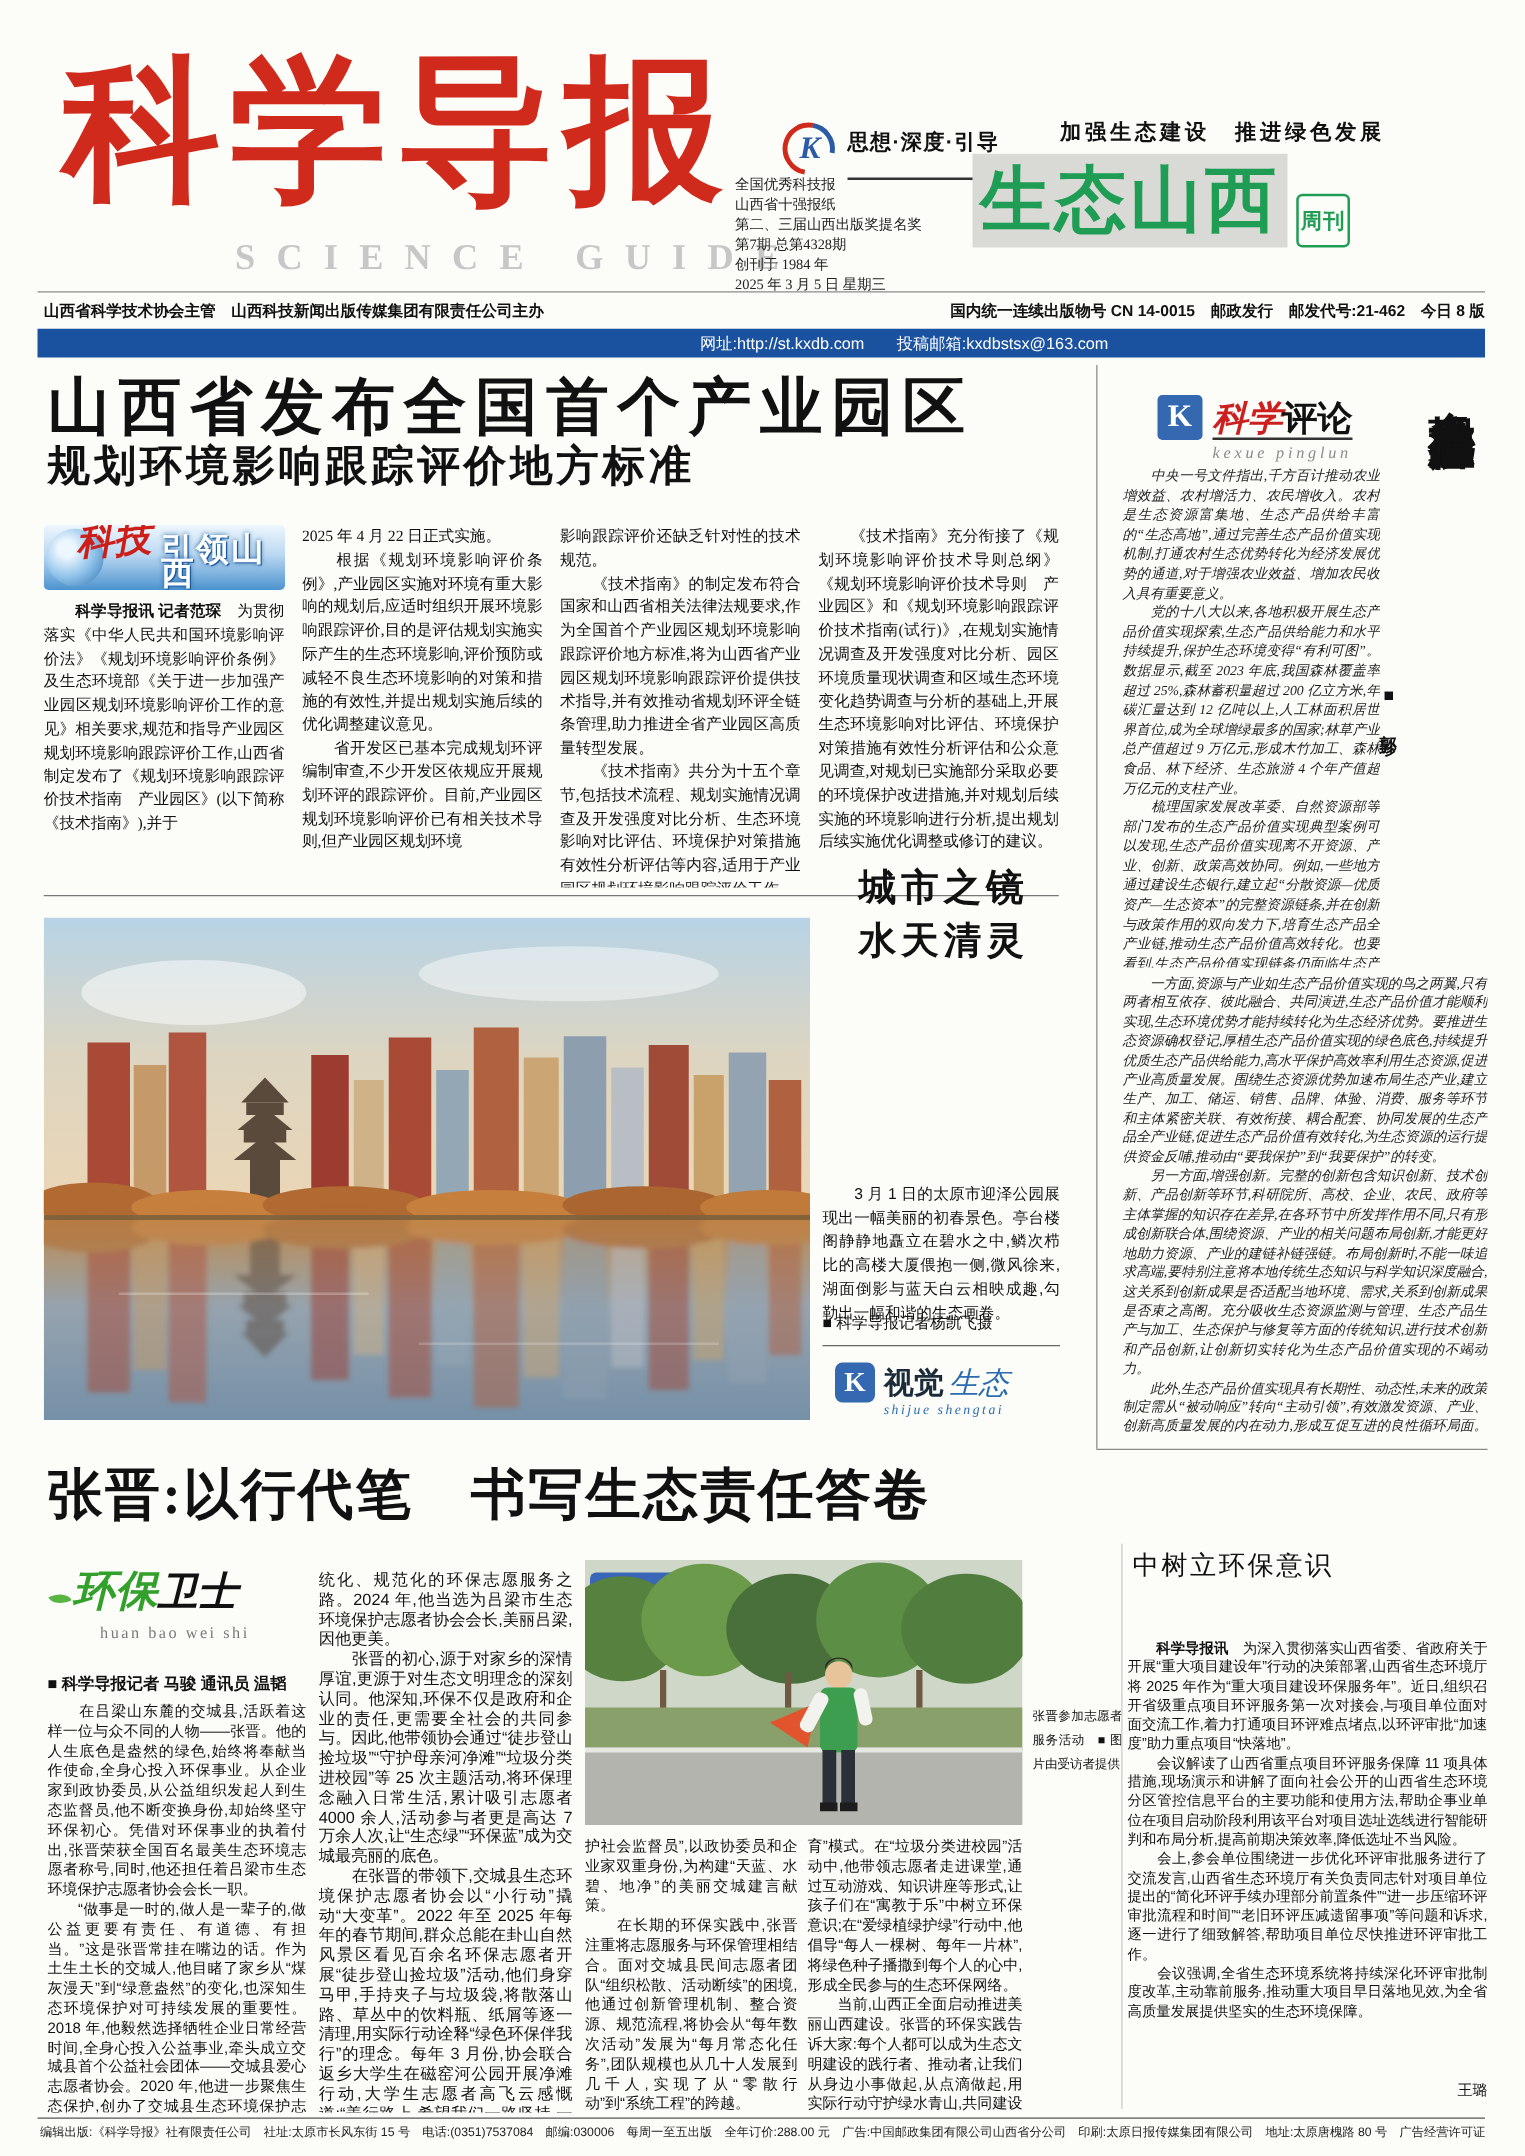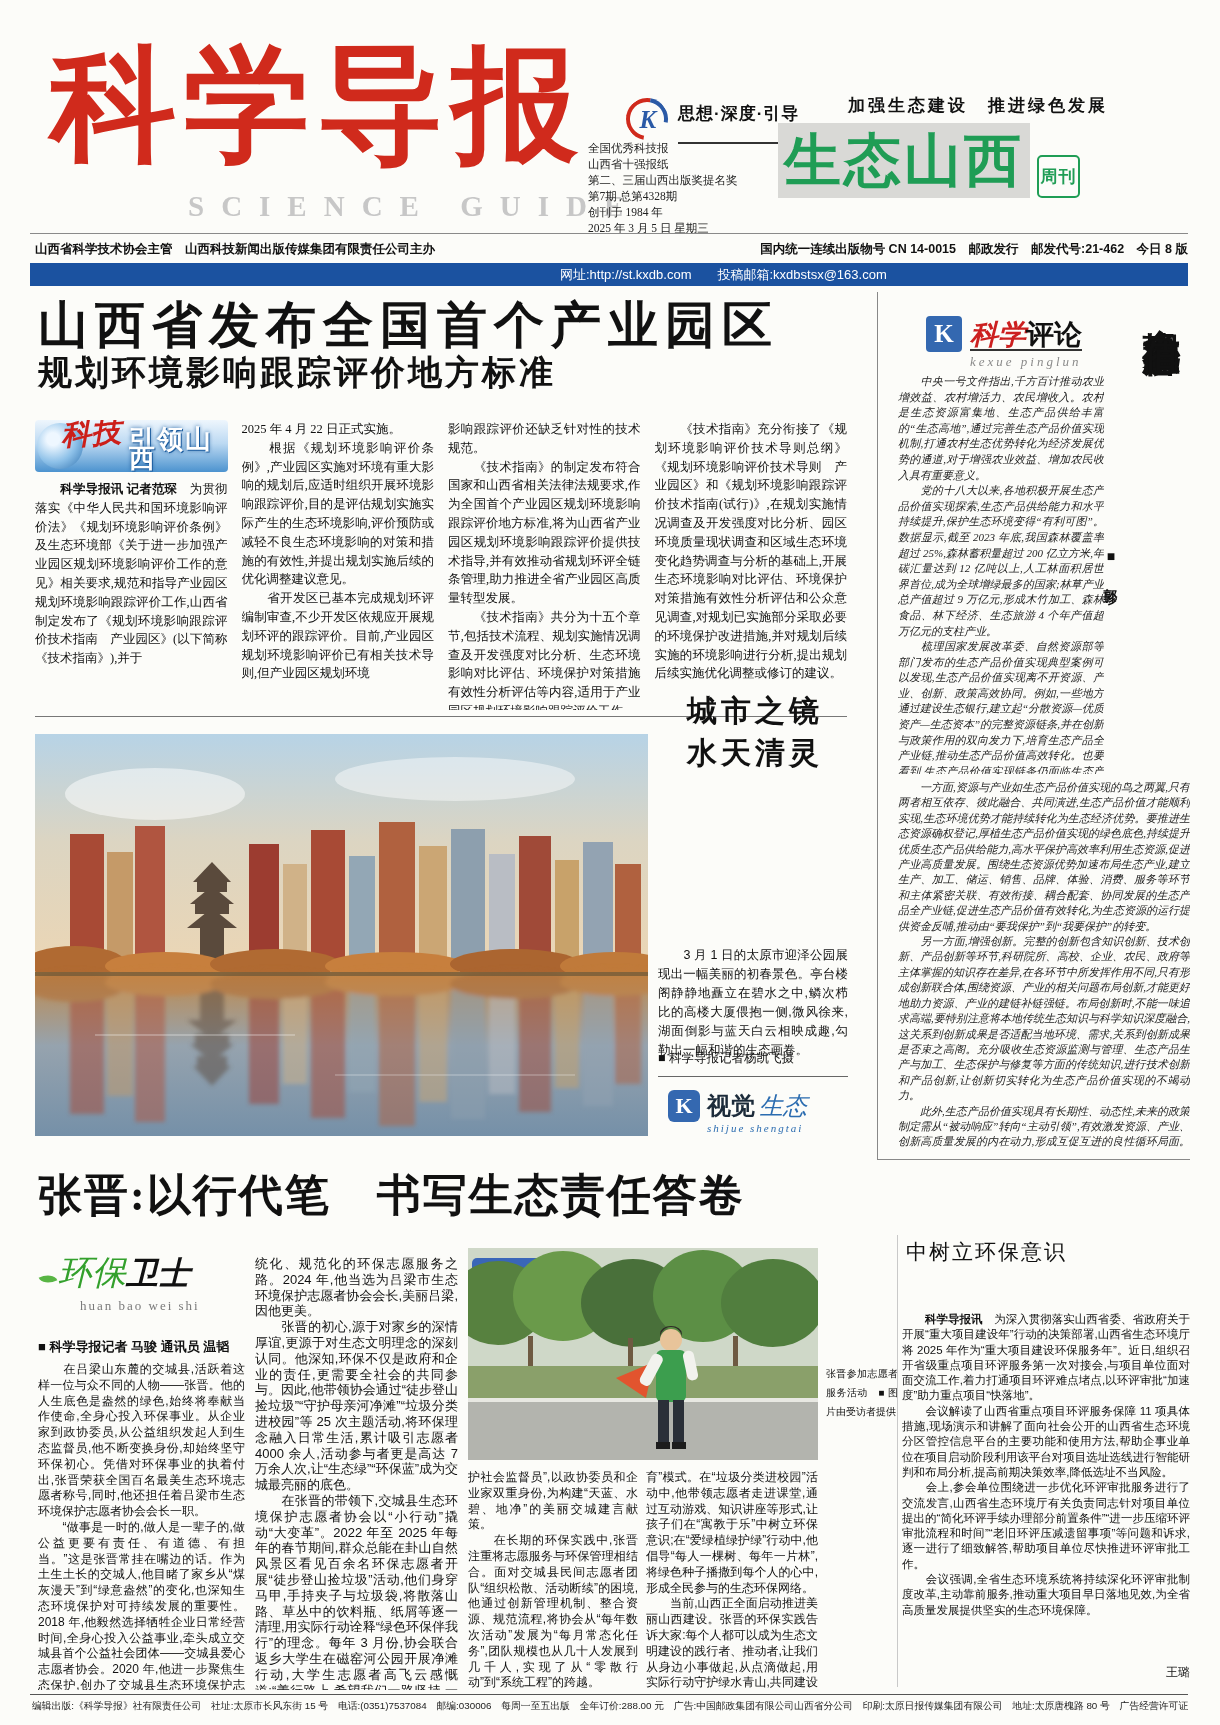--- a/index.html
+++ b/index.html
@@ -88,21 +88,21 @@
                font-style:italic; color:#1c1c1c; overflow:hidden; }
   .com-author { left:1102px; top:548px; writing-mode:vertical-rl; font-size:14px; font-weight:bold;
                 letter-spacing:4px; }
   .com-title { left:1136px; top:300px; height:478px; writing-mode:vertical-rl; font-size:37px;
                font-weight:900; letter-spacing:1px; }
 
   
   .h2 { left:38px; top:1166px; font-size:44px; font-weight:900; letter-spacing:2px;
         font-family:"Liberation Serif",serif; }
   .hb-badge { left:40px; top:1250px; width:207px; height:80px; }
-  .hb-green { font-size:34px; font-weight:400; font-style:italic; color:#33a02c; }
+  .hb-green { font-size:34px; font-weight:700; font-style:italic; color:#33a02c; }
   .hb-black { font-size:32px; font-weight:900; color:#111; font-style:italic; }
   .hb-py { font-size:13px; color:#7a7a7a; letter-spacing:2px; margin-top:2px; margin-left:40px; }
   .leaf { display:inline-block; width:16px; height:10px; background:#58b544;
           border-radius:0 100% 0 100%; transform:rotate(-25deg); margin-right:2px; }
   .f-byline { left:38px; top:1338px; font-size:13px; font-weight:bold; }
   .f-col1 { left:38px; top:1362px; width:207px; height:328px; font-size:12px; line-height:15.8px; overflow:hidden; }
   .f-col2 { left:255px; top:1256px; width:203px; height:434px; font-size:13px; line-height:15.8px; overflow:hidden; }
   .v-photo { left:468px; top:1248px; width:350px; height:212px; }
   .v-caption { left:826px; top:1364px; width:72px; height:124px; font-size:10px; line-height:19px; overflow:hidden; }
   .f-col3 { left:468px; top:1470px; width:170px; height:220px; font-size:12px; line-height:15.8px; overflow:hidden; }

